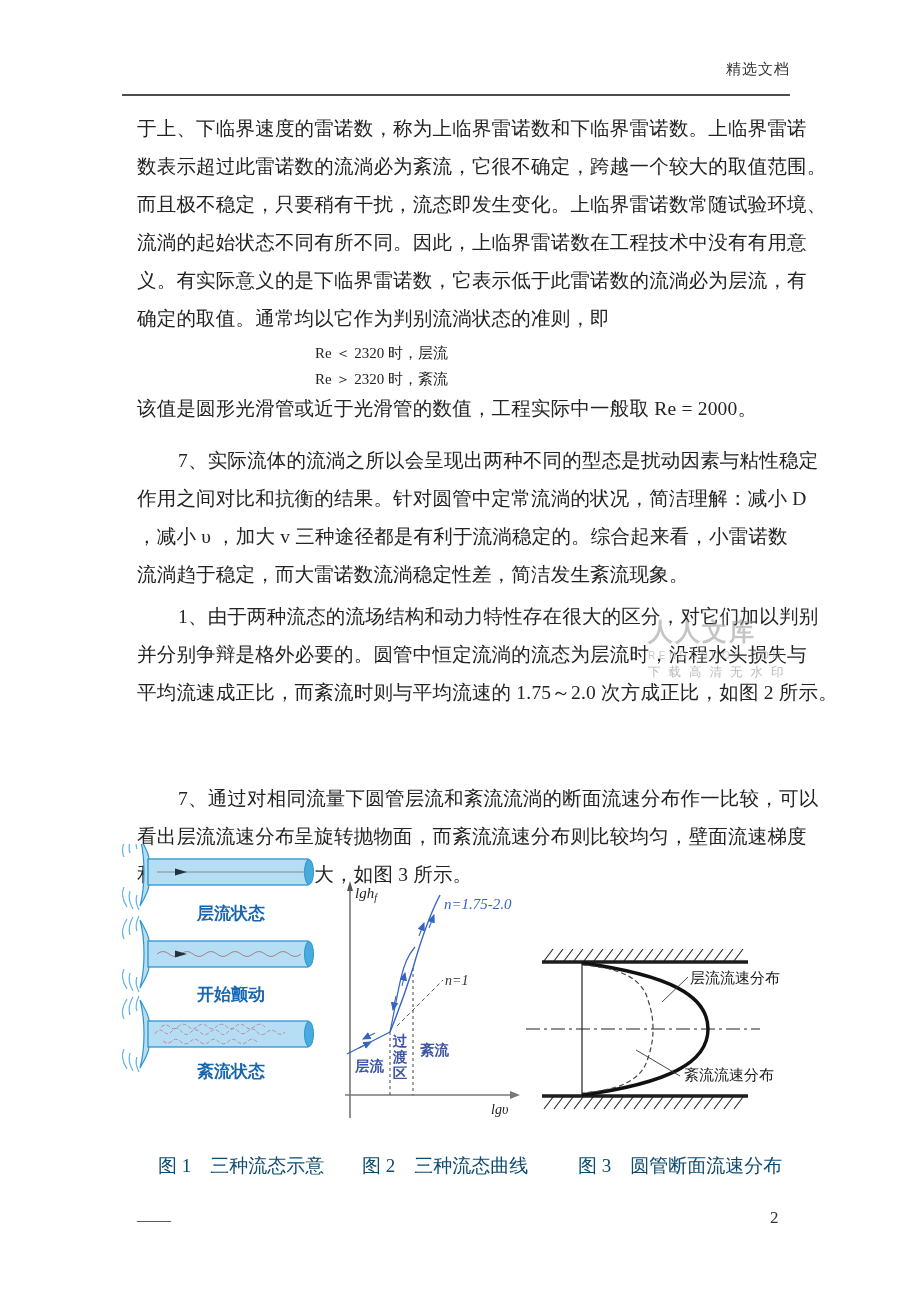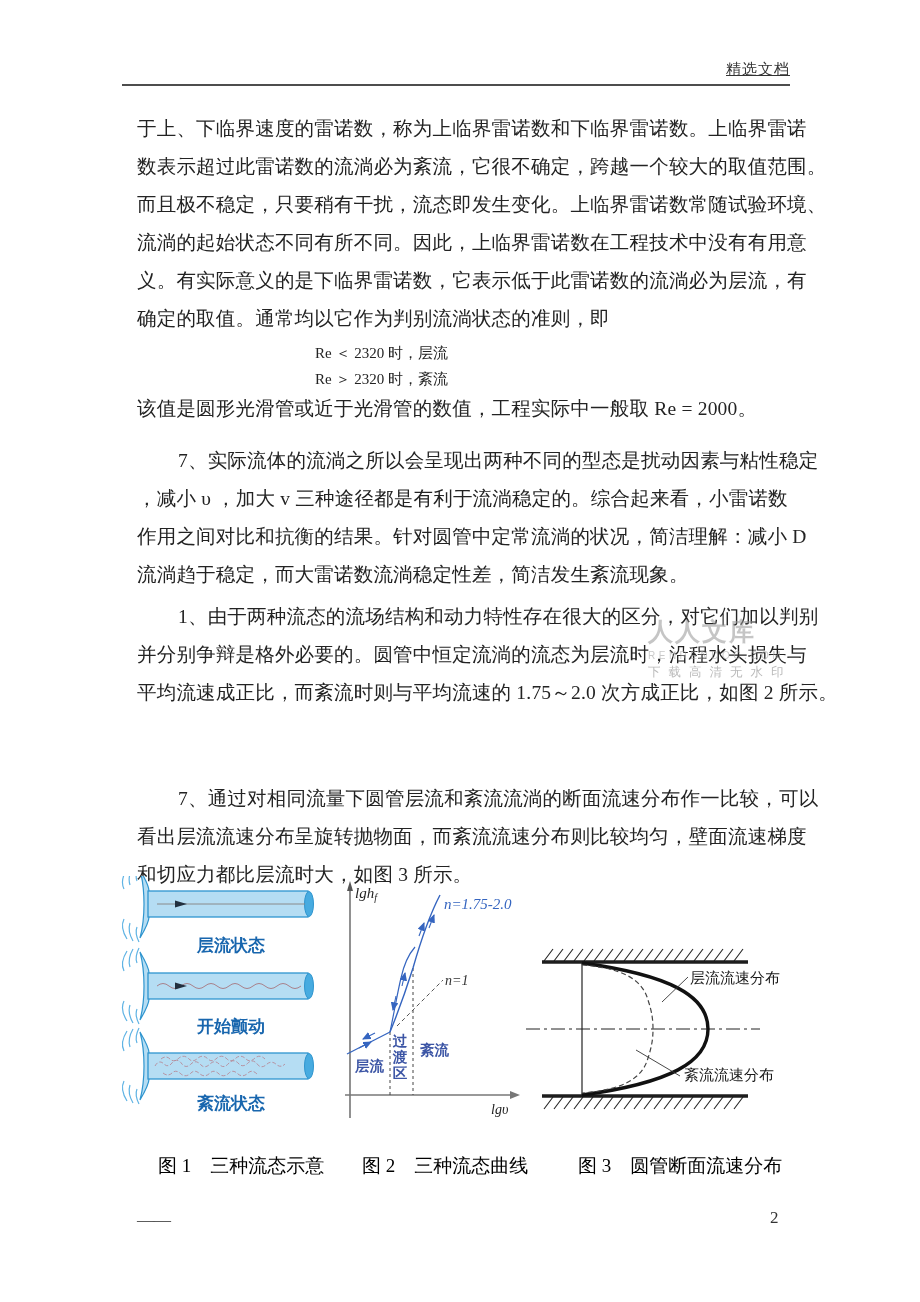--- a/index.html
+++ b/index.html
@@ -4,30 +4,30 @@
 <style>
   html,body{margin:0;padding:0;background:#ffffff;}
   .page{
     position:relative;width:920px;height:1302px;background:#ffffff;overflow:hidden;
     font-family:"Liberation Serif","DejaVu Serif",serif;color:#232323;
   }
   
   .header{
     position:absolute;left:122px;top:60px;width:668px;
     text-align:right;font-size:15px;color:#333;
-    border-bottom:2px solid #4d4d4d;padding-bottom:5px;letter-spacing:1px;text-decoration:underline;
+    border-bottom:2px solid #4d4d4d;padding-bottom:15px;letter-spacing:1px;
   }
   
   .para{position:absolute;left:137px;font-size:19.5px;line-height:38px;white-space:nowrap;letter-spacing:0.2px;}
   .para .ln{height:38px;}
   .indent{padding-left:41px;}
   .eqs{position:absolute;left:315px;top:340px;font-size:15px;line-height:26px;white-space:nowrap;}
   
   .fig{position:absolute;}
-  .caption{position:absolute;top:1153px;font-size:19px;white-space:nowrap;color:#000000;}
+  .caption{position:absolute;top:1153px;font-size:19px;white-space:nowrap;color:#0c4a6e;}
   
   .wm{position:absolute;left:648px;top:614px;z-index:6;pointer-events:none;
       font-family:"Liberation Sans","DejaVu Sans",sans-serif;}
   .wm-title{font-size:25px;font-weight:bold;color:rgba(150,150,150,0.55);letter-spacing:2px;line-height:34px;}
   .wm-domain{font-size:10px;color:rgba(165,165,165,0.60);letter-spacing:3.5px;line-height:15px;}
   .wm-tag{font-size:12.5px;color:rgba(140,140,140,0.60);letter-spacing:8px;line-height:18px;}
   
   .footer-dash{position:absolute;left:137px;top:1210px;font-size:18px;color:#555;letter-spacing:-2px;}
   .page-num{position:absolute;left:770px;top:1208px;font-size:17px;color:#333;}
   svg text{font-family:"Liberation Serif","DejaVu Serif",serif;}
@@ -55,38 +55,38 @@
     <div>Re ＜ 2320 时，层流</div>
     <div>Re ＞ 2320 时，紊流</div>
   </div>
 
   <div class="para" style="top:390px;">
     <div class="ln">该值是圆形光滑管或近于光滑管的数值，工程实际中一般取 Re = 2000。</div>
   </div>
 
   <div class="para" style="top:442px;">
     <div class="ln indent">7、实际流体的流淌之所以会呈现出两种不同的型态是扰动因素与粘性稳定</div>
+    <div class="ln">作用之间对比和抗衡的结果。针对圆管中定常流淌的状况，简洁理解：减小  D</div>
     <div class="ln">，减小  υ  ，加大  v  三种途径都是有利于流淌稳定的。综合起来看，小雷诺数</div>
-    <div class="ln">作用之间对比和抗衡的结果。针对圆管中定常流淌的状况，简洁理解：减小  D</div>
     <div class="ln">流淌趋于稳定，而大雷诺数流淌稳定性差，简洁发生紊流现象。</div>
   </div>
 
   <div class="para" style="top:598px;">
     <div class="ln indent">1、由于两种流态的流场结构和动力特性存在很大的区分，对它们加以判别</div>
     <div class="ln">并分别争辩是格外必要的。圆管中恒定流淌的流态为层流时，沿程水头损失与</div>
     <div class="ln">平均流速成正比，而紊流时则与平均流速的 1.75～2.0 次方成正比，如图 2 所示。</div>
   </div>
 
   <div class="para" style="top:756px;margin-top:24px;">
     <div class="ln indent">7、通过对相同流量下圆管层流和紊流流淌的断面流速分布作一比较，可以</div>
     <div class="ln">看出层流流速分布呈旋转抛物面，而紊流流速分布则比较均匀，壁面流速梯度</div>
     <div class="ln">和切应力都比层流时大，如图 3 所示。</div>
   </div>
 
-  <div class="fig" style="left:113px;top:876px;">
+  <div class="fig" style="left:113px;top:844px;">
     <svg width="226" height="248" viewBox="0 0 226 248">
 
       <g>
         <path d="M14,-7 C9,1 8,7 11,13 M20,-9 C16,-2 15,3 17,9 M26,-10 C23,-4 22,0 24,5" stroke="#5fb3e4" stroke-width="1.2" fill="none"></path>
         <path d="M14,63 C9,55 8,49 11,43 M20,65 C16,58 15,53 17,47 M26,66 C23,60 22,56 24,51" stroke="#5fb3e4" stroke-width="1.2" fill="none"></path>
         <path d="M27,-6 C34,6 36,11 36,15 L36,41 C36,45 34,50 27,62 C30,51 31,39 31,28 C31,17 30,5 27,-6 Z" fill="#b5ddf3" stroke="#2f95cf" stroke-width="1.2"></path>
         <rect x="35" y="15" width="160" height="26" fill="#b5ddf3" stroke="#2f95cf" stroke-width="1.3"></rect>
         <ellipse cx="196" cy="28" rx="4.5" ry="12.5" fill="#47abe0" stroke="#2f95cf" stroke-width="1"></ellipse>
         <line x1="44" y1="28" x2="192" y2="28" stroke="#8a8a8a" stroke-width="1"></line>
         <polygon points="62,24.5 74,28 62,31.5" fill="#22303f"></polygon>

